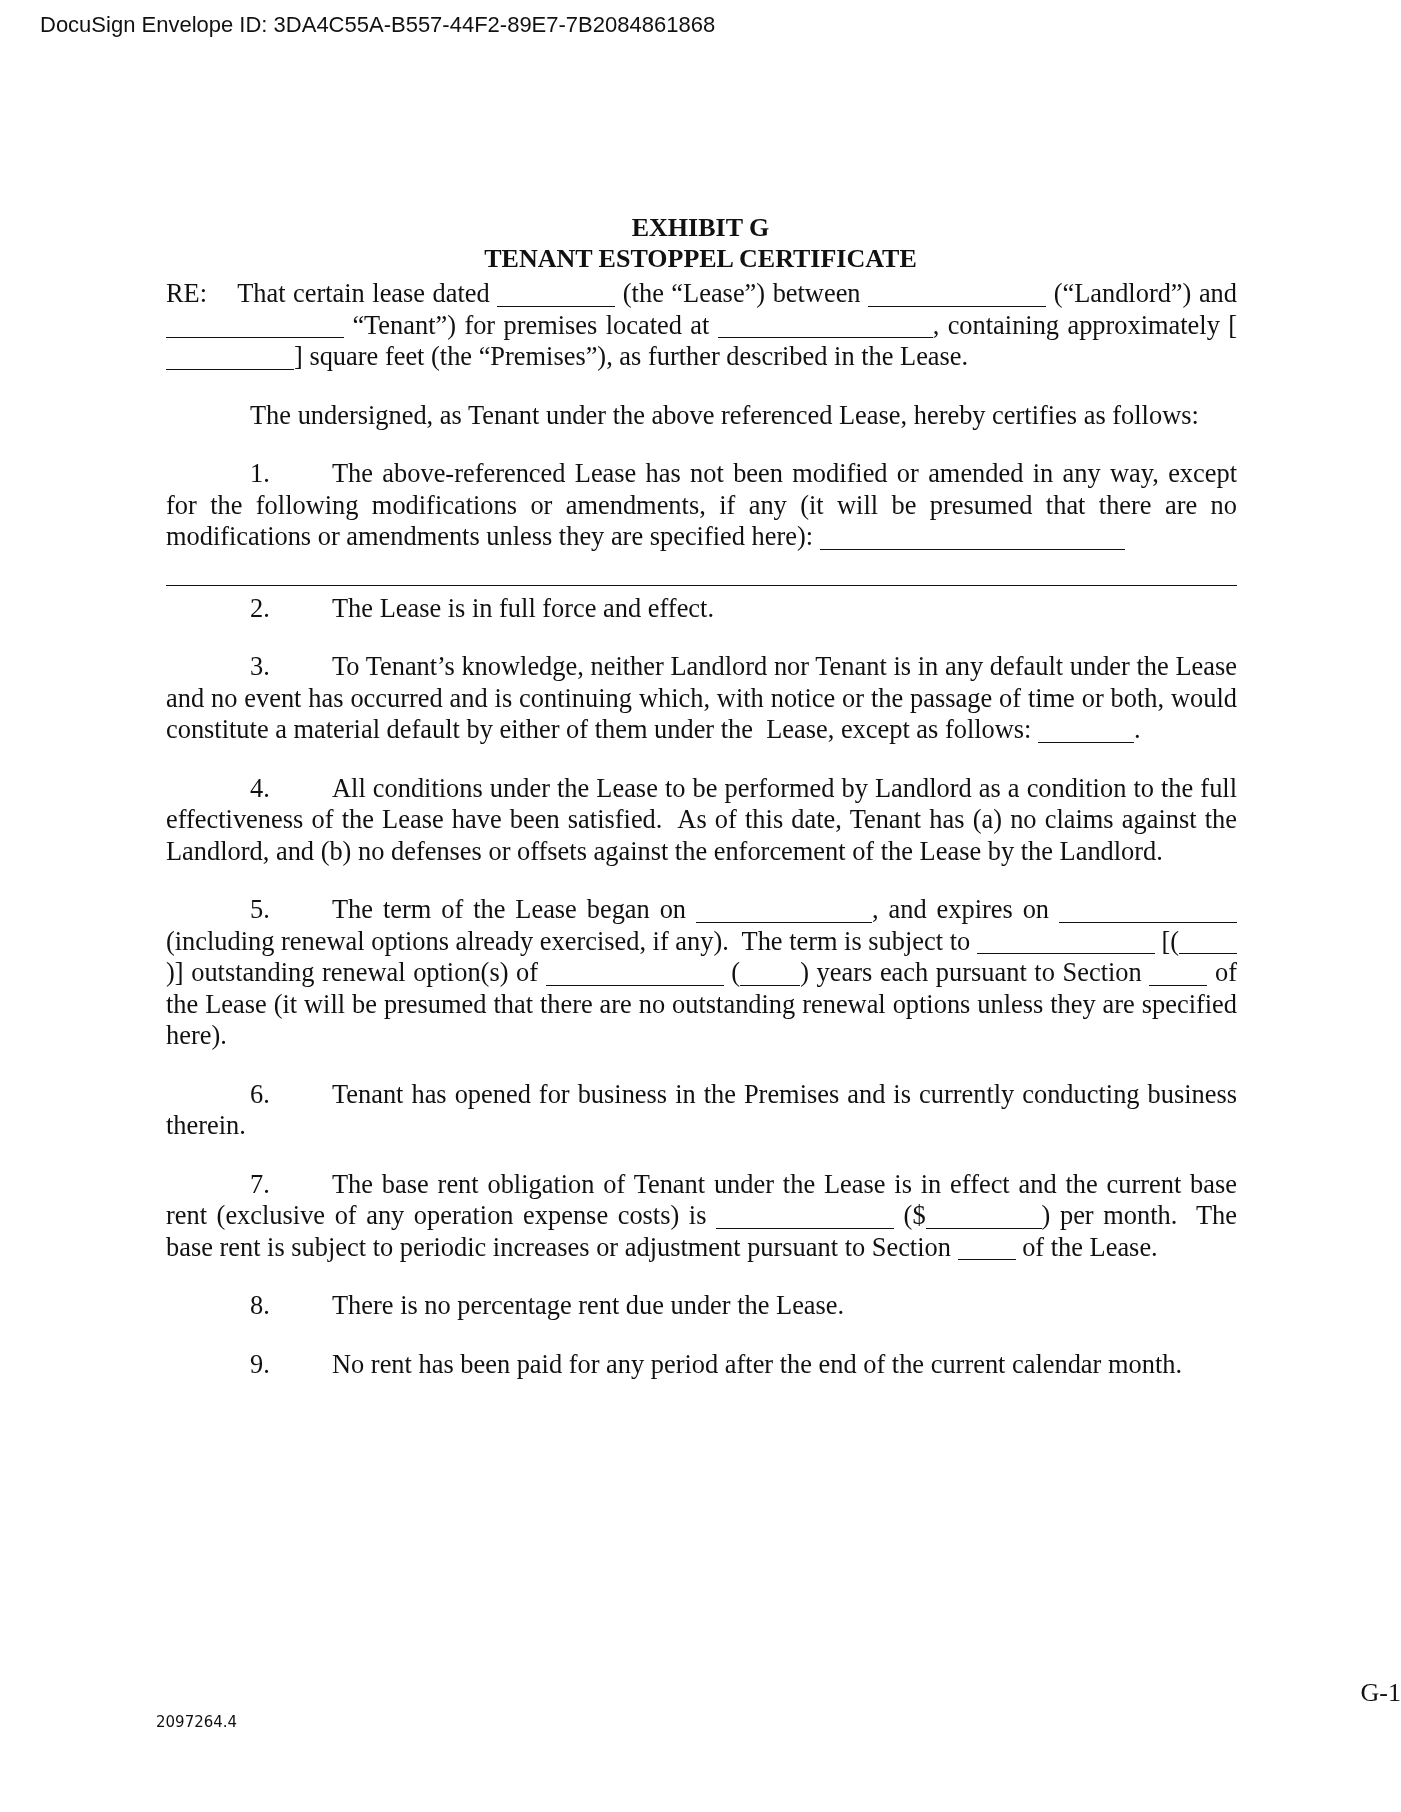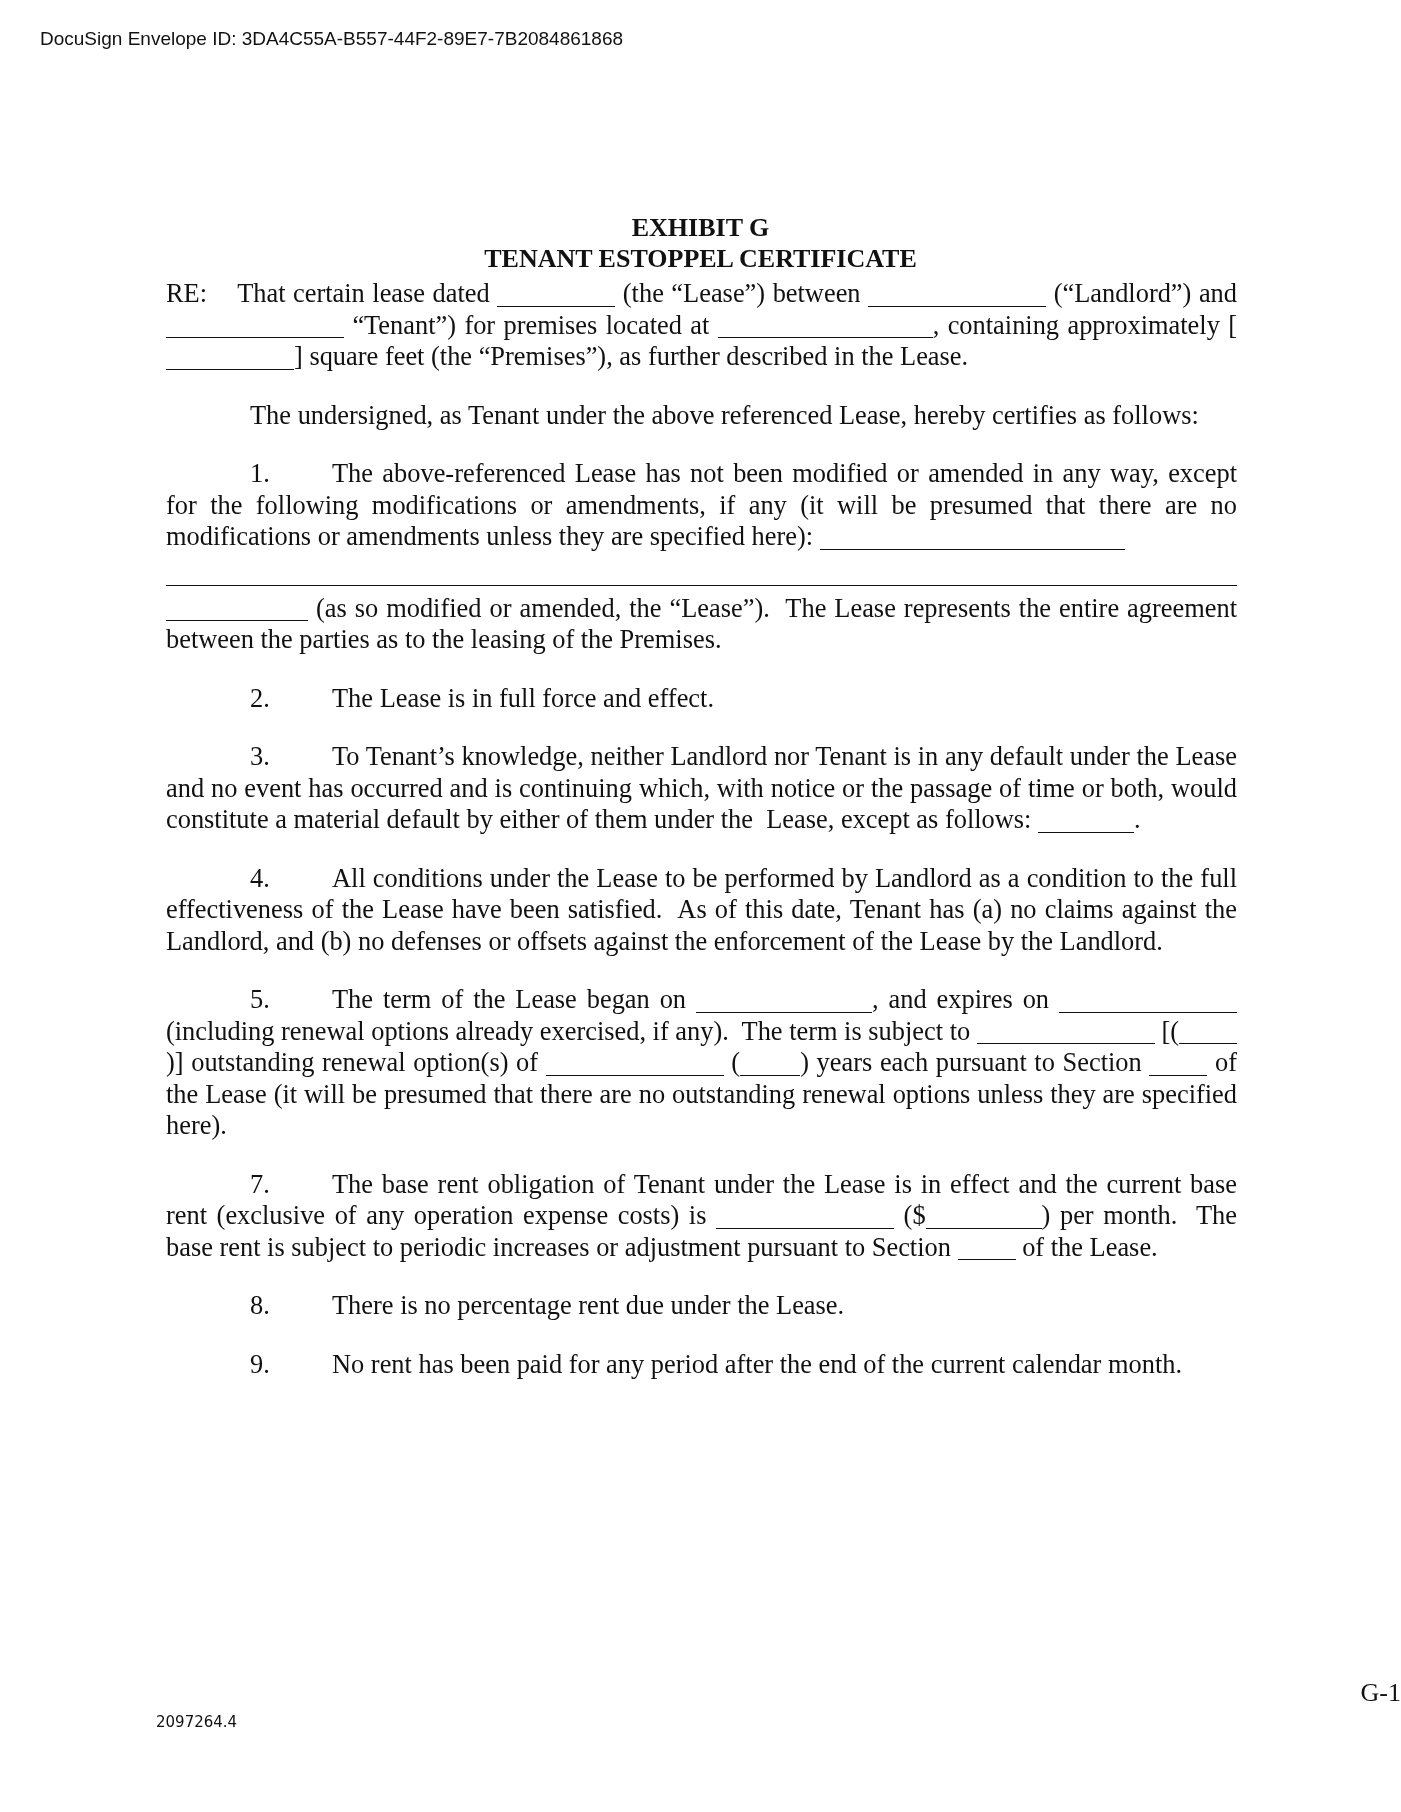--- a/index.html
+++ b/index.html
@@ -10,23 +10,23 @@
     body {
       width: 1401px;
       height: 1812px;
       position: relative;
       overflow: hidden;
       color: #111111;
     }
     .envelope {
       position: absolute;
       left: 40px;
-      top: 28px;
+      top: 12px;
       font-family: "Liberation Sans", sans-serif;
-      font-size: 19px;
+      font-size: 22px;
       color: #111;
       white-space: nowrap;
     }
     .title-block {
       position: absolute;
       left: 0;
       width: 1401px;
       top: 166px;
       text-align: center;
       font-family: "Liberation Serif", serif;
@@ -111,24 +111,20 @@
     <span>square feet (the “Premises”), as further described in the Lease.</span>
   </p>
 
   <p class="para indent">The undersigned, as Tenant under the above referenced Lease, hereby certifies as follows:</p>
 
   <div class="para indent" style="margin-bottom:8px">
     <span class="num">1.</span><span>The above-referenced Lease has not been modified or amended in any way, except for the following modifications or amendments, if any (it will be presumed that there are no modifications or amendments unless they are specified here):</span>
     <span class="blank" style="width:305px"></span>
   </div>
   <div class="full-blank"></div>
-  <p class="para">
-    <span class="blank" style="width:142px"></span>
-    <span>(as so modified or amended, the “Lease”).&nbsp; The Lease represents the entire agreement between the parties as to the leasing of the Premises.</span>
-  </p>
 
   <p class="para indent">
     <span class="num">2.</span><span>The Lease is in full force and effect.</span>
   </p>
 
   <p class="para indent">
     <span class="num">3.</span><span>To Tenant’s knowledge, neither Landlord nor Tenant is in any default under the Lease and no event has occurred and is continuing which, with notice or the passage of time or both, would constitute a material default by either of them under the&nbsp; Lease, except as follows:</span>
     <span class="blank" style="width:96px"></span><span>.</span>
   </p>
 
@@ -142,20 +138,23 @@
     <span class="blank" style="width:178px"></span>
     <span>(including renewal options already exercised, if any).&nbsp; The term is subject to</span>
     <span class="blank" style="width:178px"></span>
     <span>[(</span><span class="blank" style="width:58px"></span><span>)] outstanding renewal option(s) of</span>
     <span class="blank" style="width:178px"></span>
     <span>(</span><span class="blank" style="width:60px"></span><span>) years each pursuant to Section</span>
     <span class="blank" style="width:58px"></span>
     <span>of the Lease (it will be presumed that there are no outstanding renewal options unless they are specified here).</span>
   </p>
 
+  <p class="para indent">
+    <span class="num">6.</span><span>Tenant has opened for business in the Premises and is currently conducting business therein.</span>
+  </p>
 
   <p class="para indent">
     <span class="num">7.</span><span>The base rent obligation of Tenant under the Lease is in effect and the current base rent (exclusive of any operation expense costs) is</span>
     <span class="blank" style="width:178px"></span>
     <span>($</span><span class="blank" style="width:116px"></span><span>) per month.&nbsp; The base rent is subject to periodic increases or adjustment pursuant to Section</span>
     <span class="blank" style="width:58px"></span>
     <span>of the Lease.</span>
   </p>
 
   <p class="para indent">

